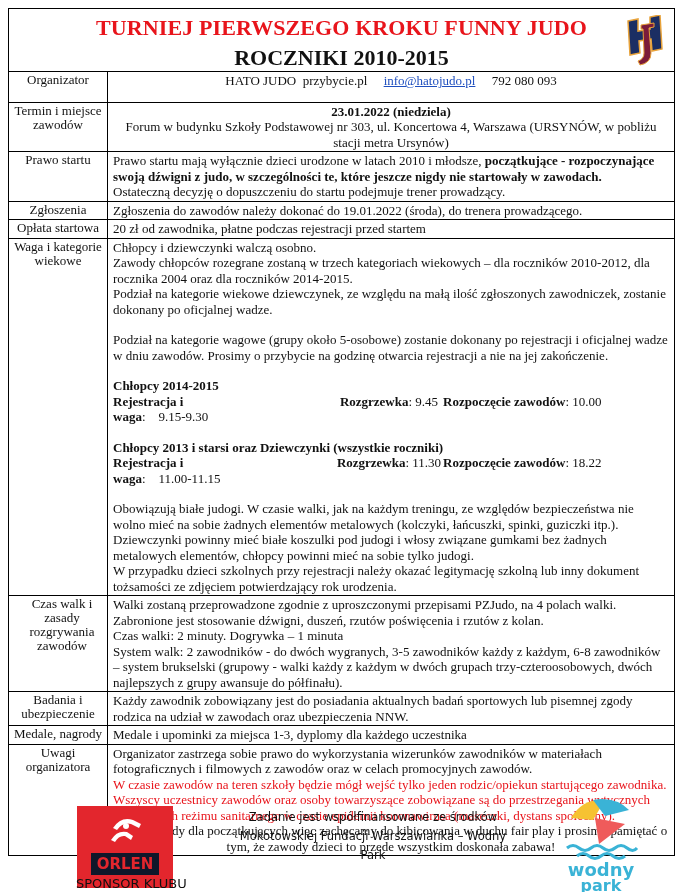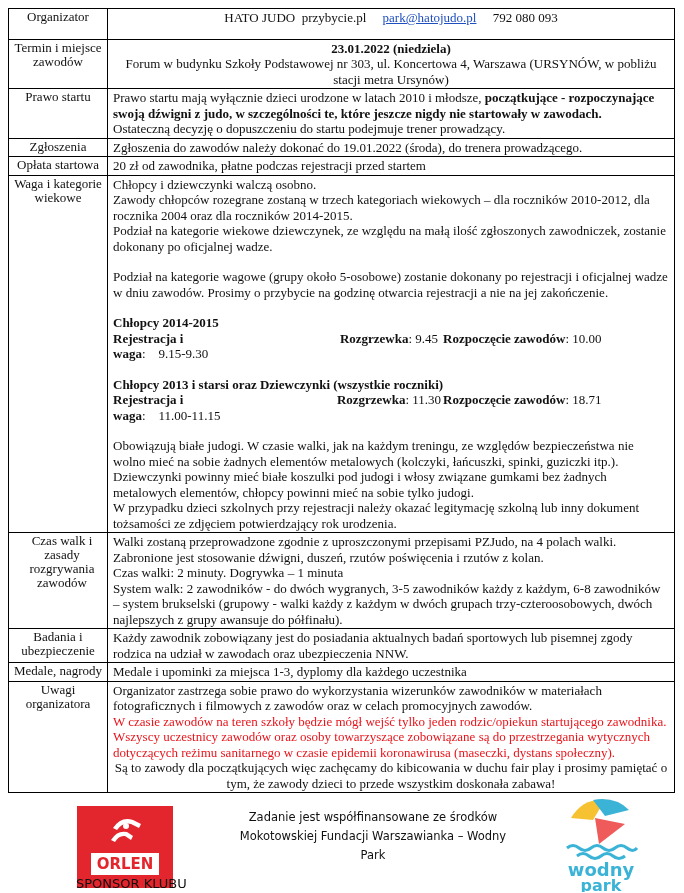--- a/index.html
+++ b/index.html
@@ -16,37 +16,45 @@
   .center { text-align: center; }
   .b { font-weight: bold; }
   .red { color: #e8141b; }
   .link { color: #1f4fbf; text-decoration: underline; }
   .gap { height: 15px; }
   .sched { display: flex; }
   .sched .c1 { width: 140px; }
   .sched .c2 { width: 108px; text-align: center; }
   .footer { position: absolute; left: 0; top: 790px; width: 684px; height: 103px; font-family: "DejaVu Sans", sans-serif; }
   .orlen-box { position: absolute; left: 77px; top: 16px; width: 96px; height: 82px; background: #e3262d; }
-  .orlen-text { position: absolute; left: 14px; top: 47px; width: 68px; height: 22px; background: #ffffff; color: #e3262d; font-weight: bold; font-size: 15px; line-height: 22px; text-align: center; font-family: "DejaVu Sans", sans-serif; }
+  .orlen-text { position: absolute; left: 14px; top: 47px; width: 68px; height: 22px; background: #0f172a; color: #e3262d; font-weight: bold; font-size: 15px; line-height: 22px; text-align: center; font-family: "DejaVu Sans", sans-serif; }
   .sponsor { position: absolute; left: 76px; top: 86px; font-size: 13px; color: #111; }
   .fund { position: absolute; left: 228px; top: 18px; width: 290px; text-align: center; font-size: 11.5px; line-height: 19px; color: #111; }
   .wodny { position: absolute; left: 563px; top: 6px; width: 76px; height: 96px; }
 </style>
 </head>
 <body>
 
 <div class="sheet">
+  <div class="title-box">
+    <div class="t1">TURNIEJ PIERWSZEGO KROKU FUNNY JUDO</div>
+    <div class="t2">ROCZNIKI 2010-2015</div>
+    <svg class="logo-hj" viewBox="0 0 40 54">
+      <path d="M4 6 L14 4 L14 16 L26 14 L26 2 L36 0 L38 34 L28 36 L27 24 L15 26 L16 38 L6 40 Z" fill="#1b2e63" stroke="#e8a33b" stroke-width="1.5"></path>
+      <path d="M17 10 L30 8 L30 12 L25 13 L27 38 Q27 48 16 50 L14 46 Q20 44 20 38 L19 14 L17 14 Z" fill="#7b1b3a" stroke="#e8a33b" stroke-width="1"></path>
+    </svg>
+  </div>
   <table>
     <tbody>
         <tr>
       <td class="lbl">Organizator</td>
       <td class="val center" style="padding-bottom:13px;">
         <span>HATO JUDO</span>&nbsp;
         <span>przybycie.pl</span>&nbsp;&nbsp;&nbsp;&nbsp;
-        <span class="link">park@hatojudo.pl</span>&nbsp;&nbsp;&nbsp;&nbsp;
+        <span class="link">info@hatojudo.pl</span>&nbsp;&nbsp;&nbsp;&nbsp;
         <span>792 080 093</span>
       </td>
     </tr>
     <tr>
       <td class="lbl">Termin i miejsce zawodów</td>
       <td class="val center">
         <div class="b">23.01.2022 (niedziela)</div>
         <div>Forum w budynku Szkoły Podstawowej nr 303, ul. Koncertowa 4, Warszawa (URSYNÓW, w pobliżu stacji metra Ursynów)</div>
       </td>
     </tr>
@@ -83,21 +91,21 @@
             <span><span class="b">Rozpoczęcie zawodów</span>: <span>10.00</span></span>
           </div>
         </div>
         <div class="gap"></div>
         <div>
           <div class="b">Chłopcy 2013 i starsi  oraz Dziewczynki (wszystkie roczniki)</div>
           <div class="sched">
             <span class="c1"><span class="b">Rejestracja i waga</span>:&nbsp;&nbsp;&nbsp;&nbsp;<span>11.00-11.15</span></span>
             <span class="c1" style="width:82px"></span>
             <span class="c2"><span class="b">Rozgrzewka</span>: <span>11.30</span></span>
-            <span><span class="b">Rozpoczęcie zawodów</span>: <span>18.71</span></span>
+            <span><span class="b">Rozpoczęcie zawodów</span>: <span>18.22</span></span>
           </div>
         </div>
         <div class="gap"></div>
         <div>Obowiązują białe judogi. W czasie walki, jak na każdym treningu, ze względów bezpieczeństwa nie wolno mieć na sobie żadnych elementów metalowych (kolczyki, łańcuszki, spinki, guziczki itp.).</div>
         <div>Dziewczynki powinny mieć białe koszulki pod judogi i włosy związane gumkami bez żadnych metalowych elementów, chłopcy powinni mieć na sobie tylko judogi.</div>
         <div>W przypadku dzieci szkolnych przy rejestracji należy okazać legitymację szkolną lub inny dokument tożsamości ze zdjęciem potwierdzający rok urodzenia.</div>
       </td>
     </tr>
     <tr>
       <td class="lbl" style="padding-left:10px;">Czas walk i zasady rozgrywania zawodów</td>

